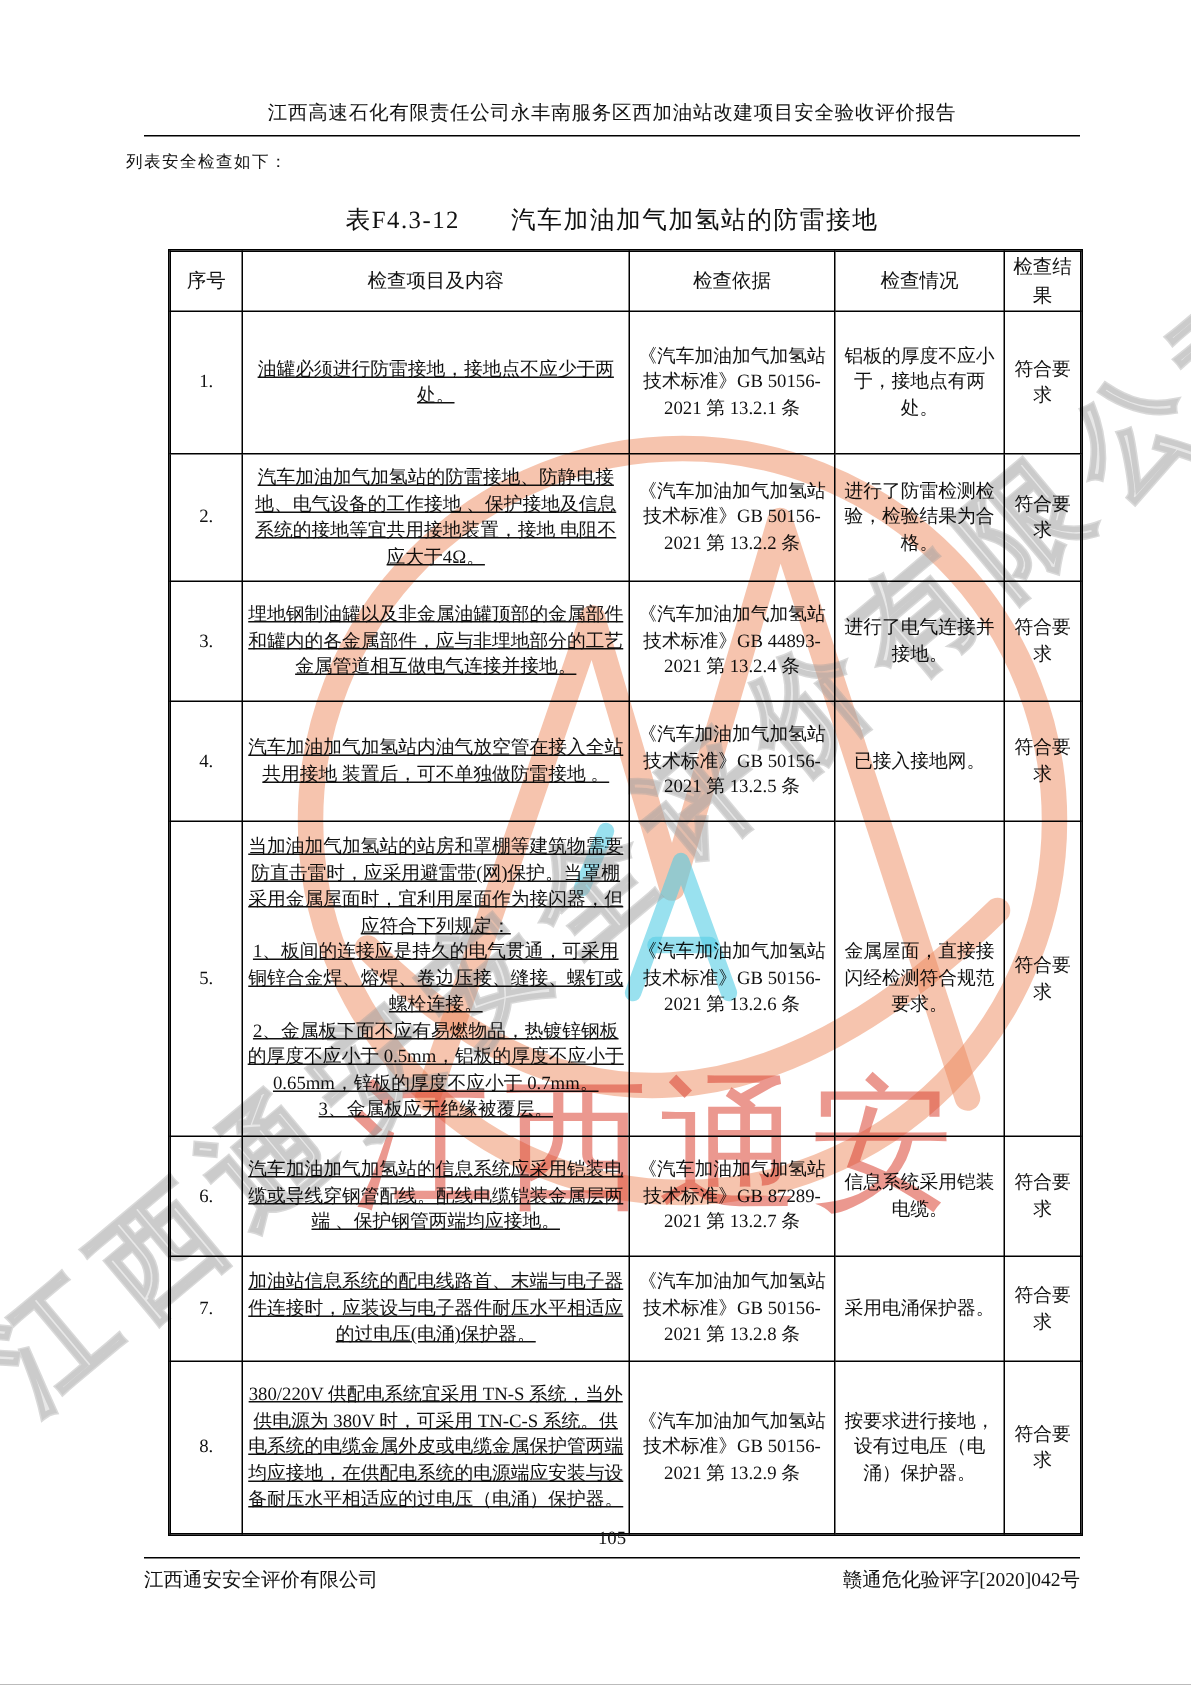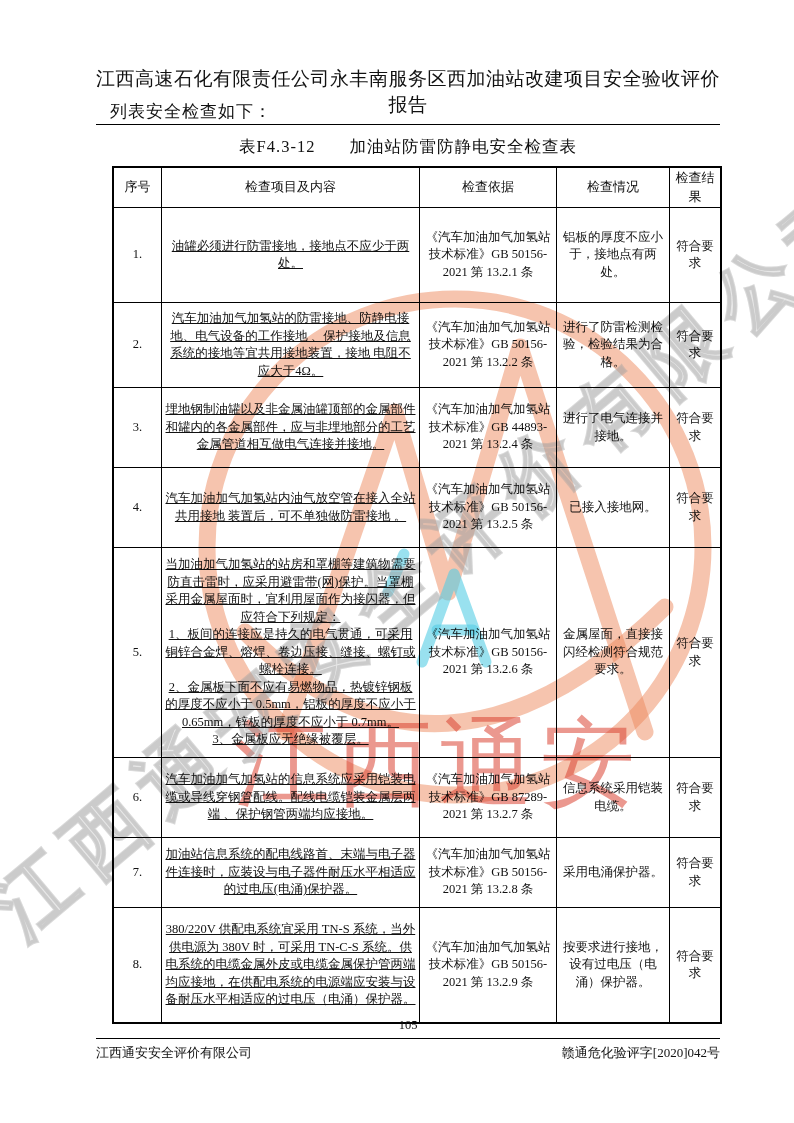--- a/index.html
+++ b/index.html
@@ -8,26 +8,26 @@
     width:794px;height:1123px;
     margin:0 auto;
     background:#ffffff;
     overflow:hidden;
     font-family:"Liberation Serif","DejaVu Serif",serif;
     color:#111;
   }
   
   .doc-header{
     position:absolute;left:96px;top:66px;width:624px;
-    text-align:center;font-size:19px;letter-spacing:.5px;
+    text-align:center;font-size:13px;letter-spacing:.5px;
     border-bottom:1.5px solid #000;padding-bottom:6px;
   }
   .intro-line{
-    position:absolute;left:110px;top:100px;
-    font-size:17px;letter-spacing:1px;
+    position:absolute;left:84px;top:100px;
+    font-size:11px;letter-spacing:1px;
   }
   .table-caption{
     position:absolute;left:96px;top:136px;width:624px;
     text-align:center;font-size:16.5px;letter-spacing:1px;
   }
   .table-caption .gap{display:inline-block;width:34px;}
   
   table.check{
     position:absolute;left:113px;top:167px;
     width:607px;table-layout:fixed;
@@ -81,21 +81,21 @@
 </head>
 <body>
 
 <div class="page">
 
   <div class="doc-header">江西高速石化有限责任公司永丰南服务区西加油站改建项目安全验收评价报告</div>
 
   <div class="intro-line">列表安全检查如下：</div>
 
   <div class="table-caption">
-    <span>表F4.3-12</span><span class="gap"></span><span>加油站防雷防静电安全检查表</span>
+    <span>表F4.3-12</span><span class="gap"></span><span>汽车加油加气加氢站的防雷接地</span>
   </div>
 
   <table class="check">
     <colgroup>
       <col style="width:48px">
         <col style="width:258px">
         <col style="width:137px">
         <col style="width:113px">
         <col style="width:51px">
     </colgroup>

